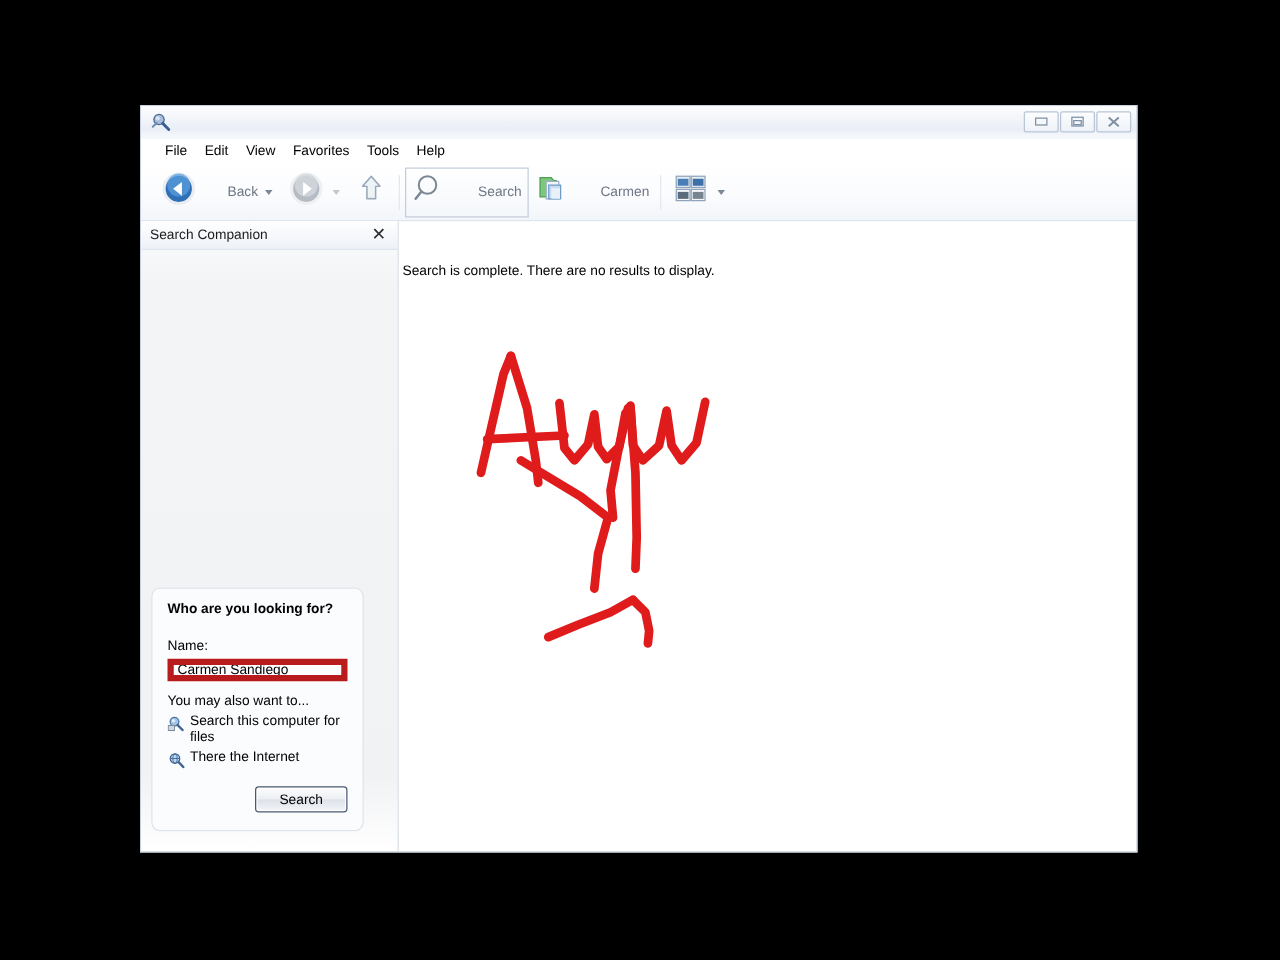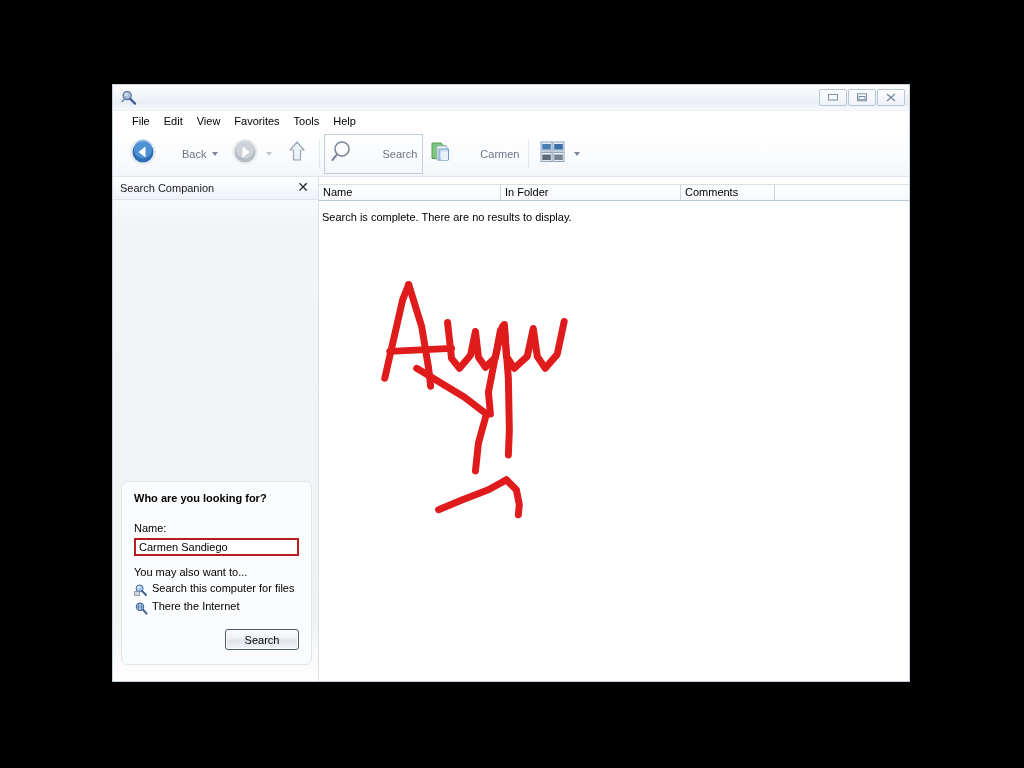--- a/index.html
+++ b/index.html
@@ -219,45 +219,44 @@
     color: #2b2b2b;
     font-family: "Liberation Sans", sans-serif;
     cursor: pointer;
   }
 
   
   #searchpanel {
     position: absolute;
     left: 8px;
     top: 293px;
-    width: 191px;
+    width: 170px;
     background: #fbfcfd;
     border: 1px solid #dfe5ec;
     border-radius: 7px;
     box-sizing: border-box;
     padding: 10px 12px 14px 12px;
-    margin-top: 11px;
   }
   #panel-heading {
     font-size: 11px;
     font-weight: bold;
     color: #000;
     margin-bottom: 18px;
     white-space: nowrap;
   }
   #name-label {
     font-size: 11px;
     color: #000;
     margin-bottom: 3px;
   }
   #name-input {
     width: 100%;
     height: 18px;
     box-sizing: border-box;
-    border: 2px solid #b91c1c;
+    border: 5px solid #b91c1c;
     font-size: 11px;
     font-family: "Liberation Sans", sans-serif;
     color: #000;
     padding: 1px 3px;
     background: #ffffff;
     outline: none;
   }
   #also-want {
     font-size: 11px;
     color: #000;
@@ -419,26 +418,20 @@
             <rect x="4.2" y="16.5" width="8.6" height="5.6" fill="#5c6b7c"></rect>
             <rect x="15" y="14.5" width="11" height="9" fill="#f5f7fa" stroke="#8fa4bb" stroke-width="1"></rect>
             <rect x="16.2" y="16.5" width="8.6" height="5.6" fill="#77838f"></rect>
           </svg>
         </span>
         <span class="drop-arrow"></span>
       </div>
 
     </div>
 
-    <div id="colheader">
-      <div class="col" style="width:182px;">Name</div>
-      <div class="col" style="width:180px;">In Folder</div>
-      <div class="col" style="width:94px;">Comments</div>
-      <div class="col" style="flex:1;border-right:none;"></div>
-    </div>
 
     <div id="resultspane">
       <div id="status-text">Search is complete. There are no results to display.</div>
 
       <svg id="drawing" viewBox="0 0 592 482" preserveAspectRatio="none">
         <g fill="none" stroke="#e01b1b" stroke-width="7" stroke-linecap="round" stroke-linejoin="round">
 
           <path d="M66 178 L84 99 L90 84"></path>
           <path d="M90 84 L103 126 L110 168 L112 186"></path>
           <path d="M71 151 L133 148"></path>

